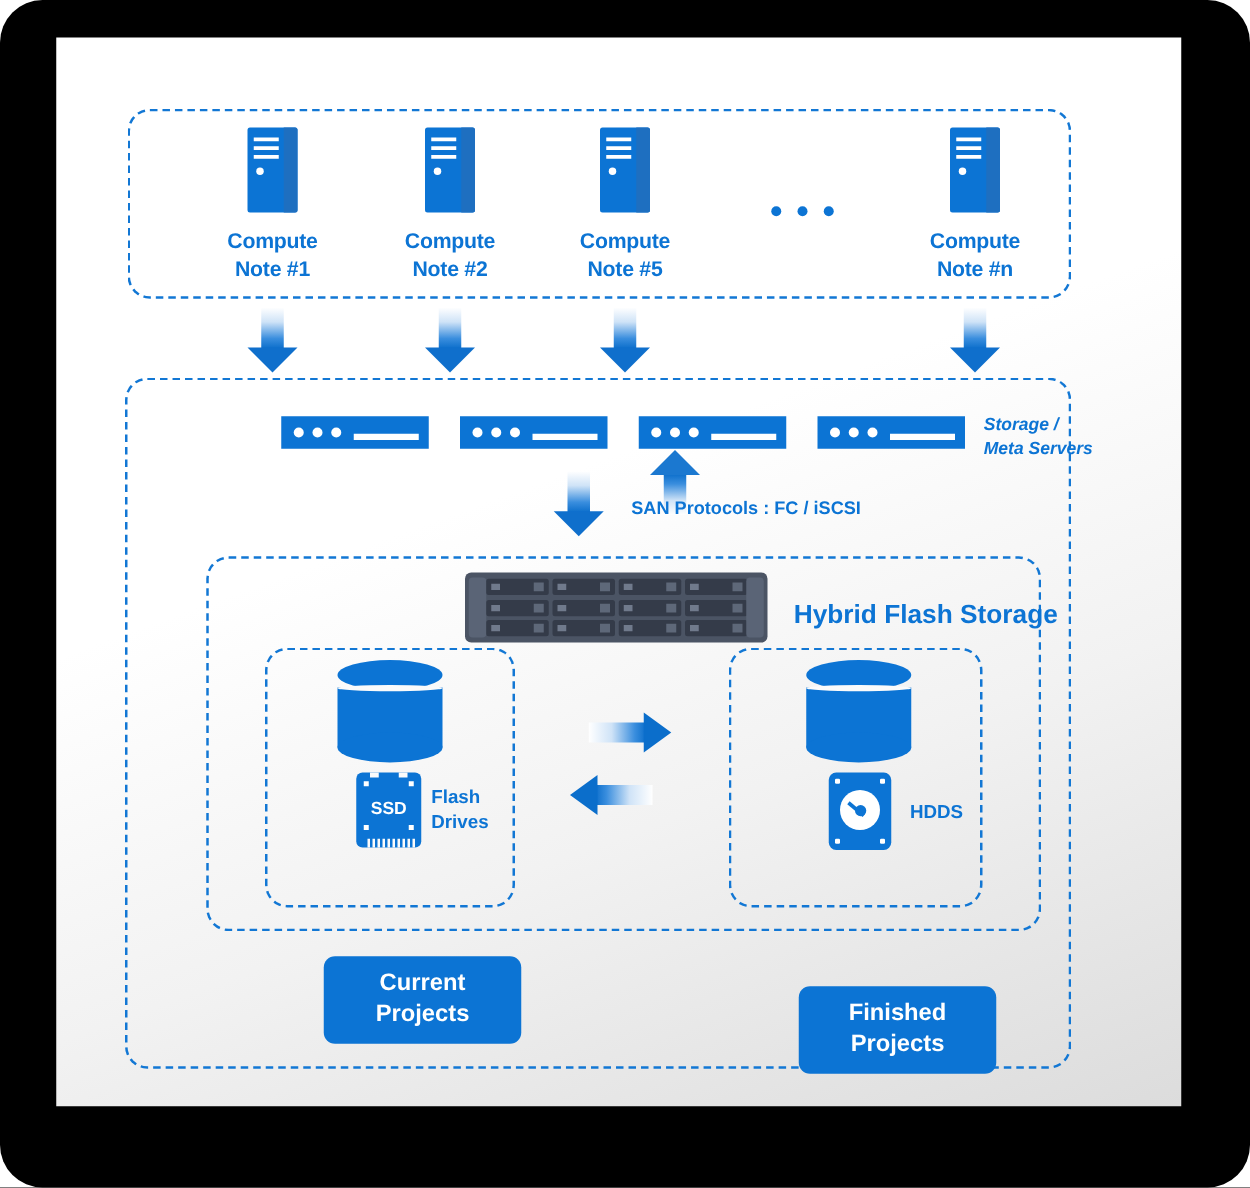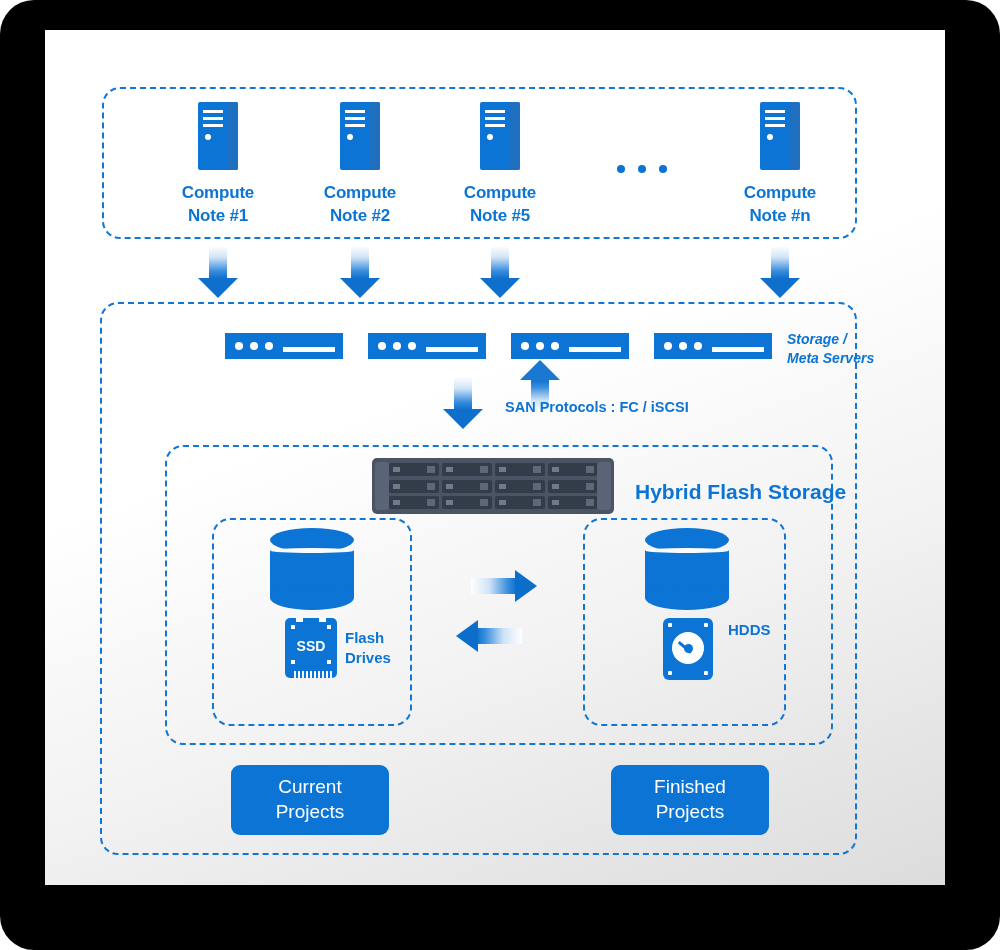--- a/index.html
+++ b/index.html
@@ -270,24 +270,25 @@
   }
 
   
   .proj-btn {
     position: absolute;
     width: 158px; height: 70px;
     background: #0c74d4;
     border-radius: 9px;
     color: #ffffff;
     font-size: 19px;
-    font-weight: normal;
+    font-weight: bold;
     display: flex; align-items: center; justify-content: center;
     text-align: center; line-height: 1.3;
     cursor: pointer;
+    margin-left: 28px;
   }
 </style>
 </head>
 <body>
 
 <div class="device-frame"></div>
 <div class="panel">
 
   <div class="dashed-box" style="left:57px; top:57px; width:755px; height:152px;"></div>
 
@@ -536,30 +537,30 @@
   <div class="hdd" style="left:618px; top:588px;">
     <span class="scr s1"></span>
       <span class="scr s2"></span>
       <span class="scr s3"></span>
       <span class="scr s4"></span>
     <span class="platter"></span>
       <span class="arm"></span>
       <span class="spindle"></span>
   </div>
 
-  <div class="icon-label" style="left:683px; top:590px;">HDDS</div>
+  <div class="icon-label" style="left:683px; top:610px;">HDDS</div>
 
 
   <div class="proj-btn" style="left:186px; top:735px;">
     <div>
       <span>Current</span><br>
       <span>Projects</span>
     </div>
   </div>
 
-  <div class="proj-btn" style="left:566px; top:735px;">
+  <div class="proj-btn" style="left:566px; top:759px;">
     <div>
       <span>Finished</span><br>
       <span>Projects</span>
     </div>
   </div>
 
 </div>
 
 </body></html>

